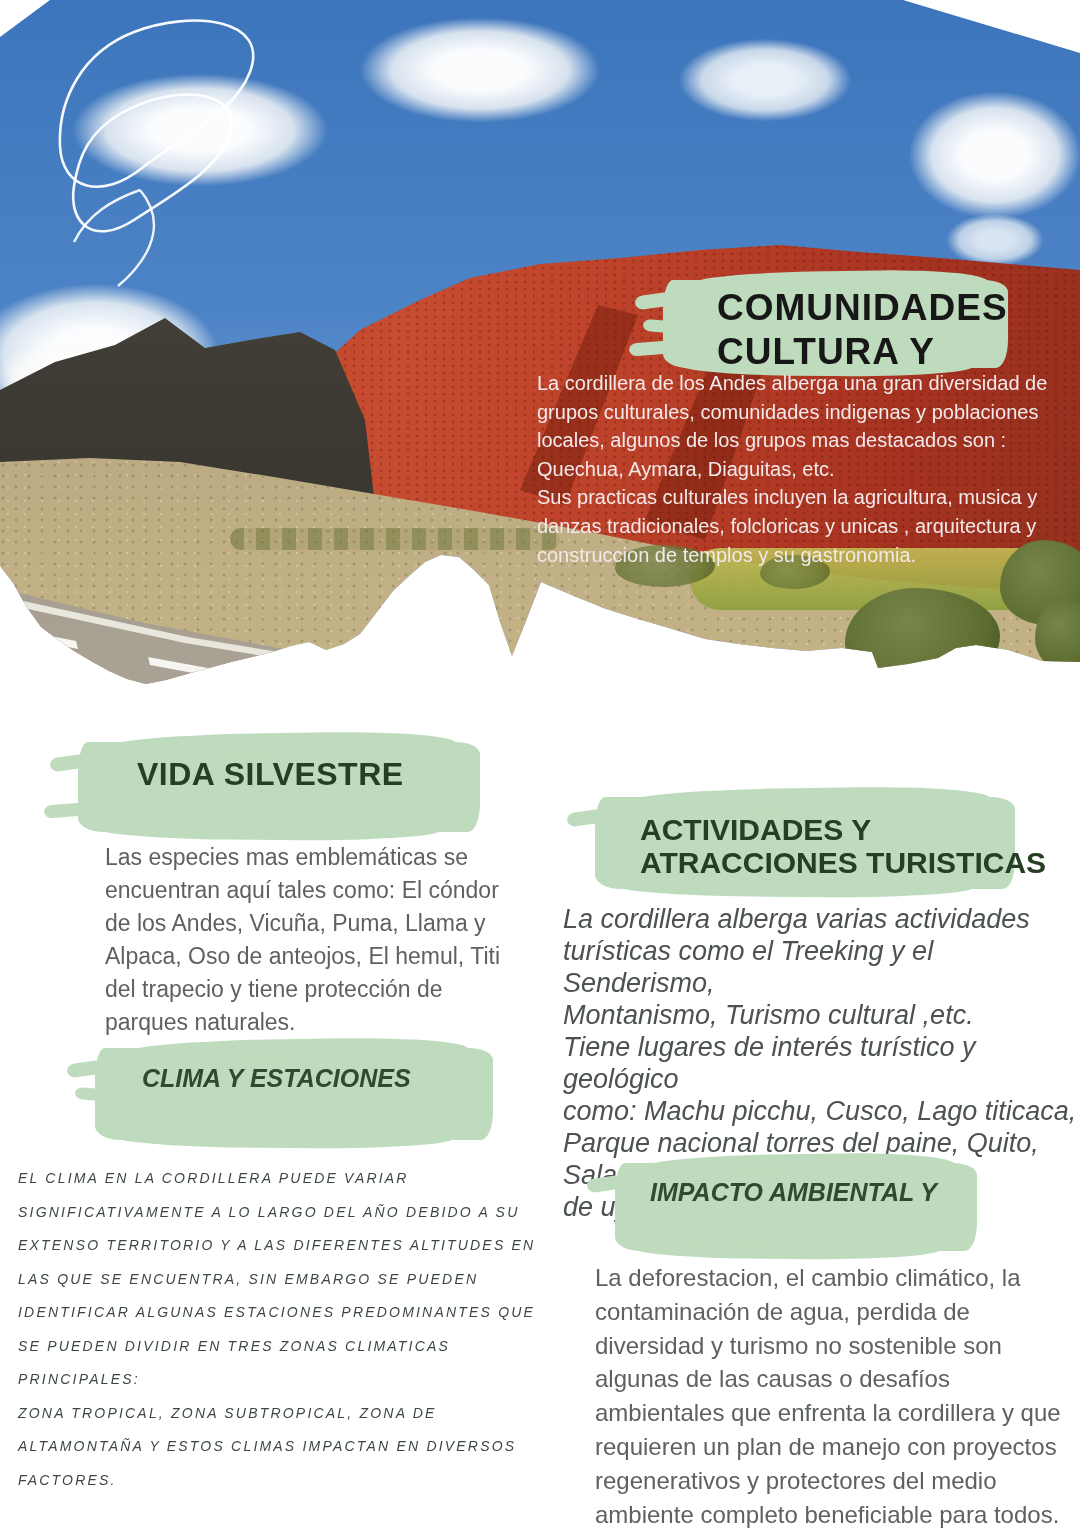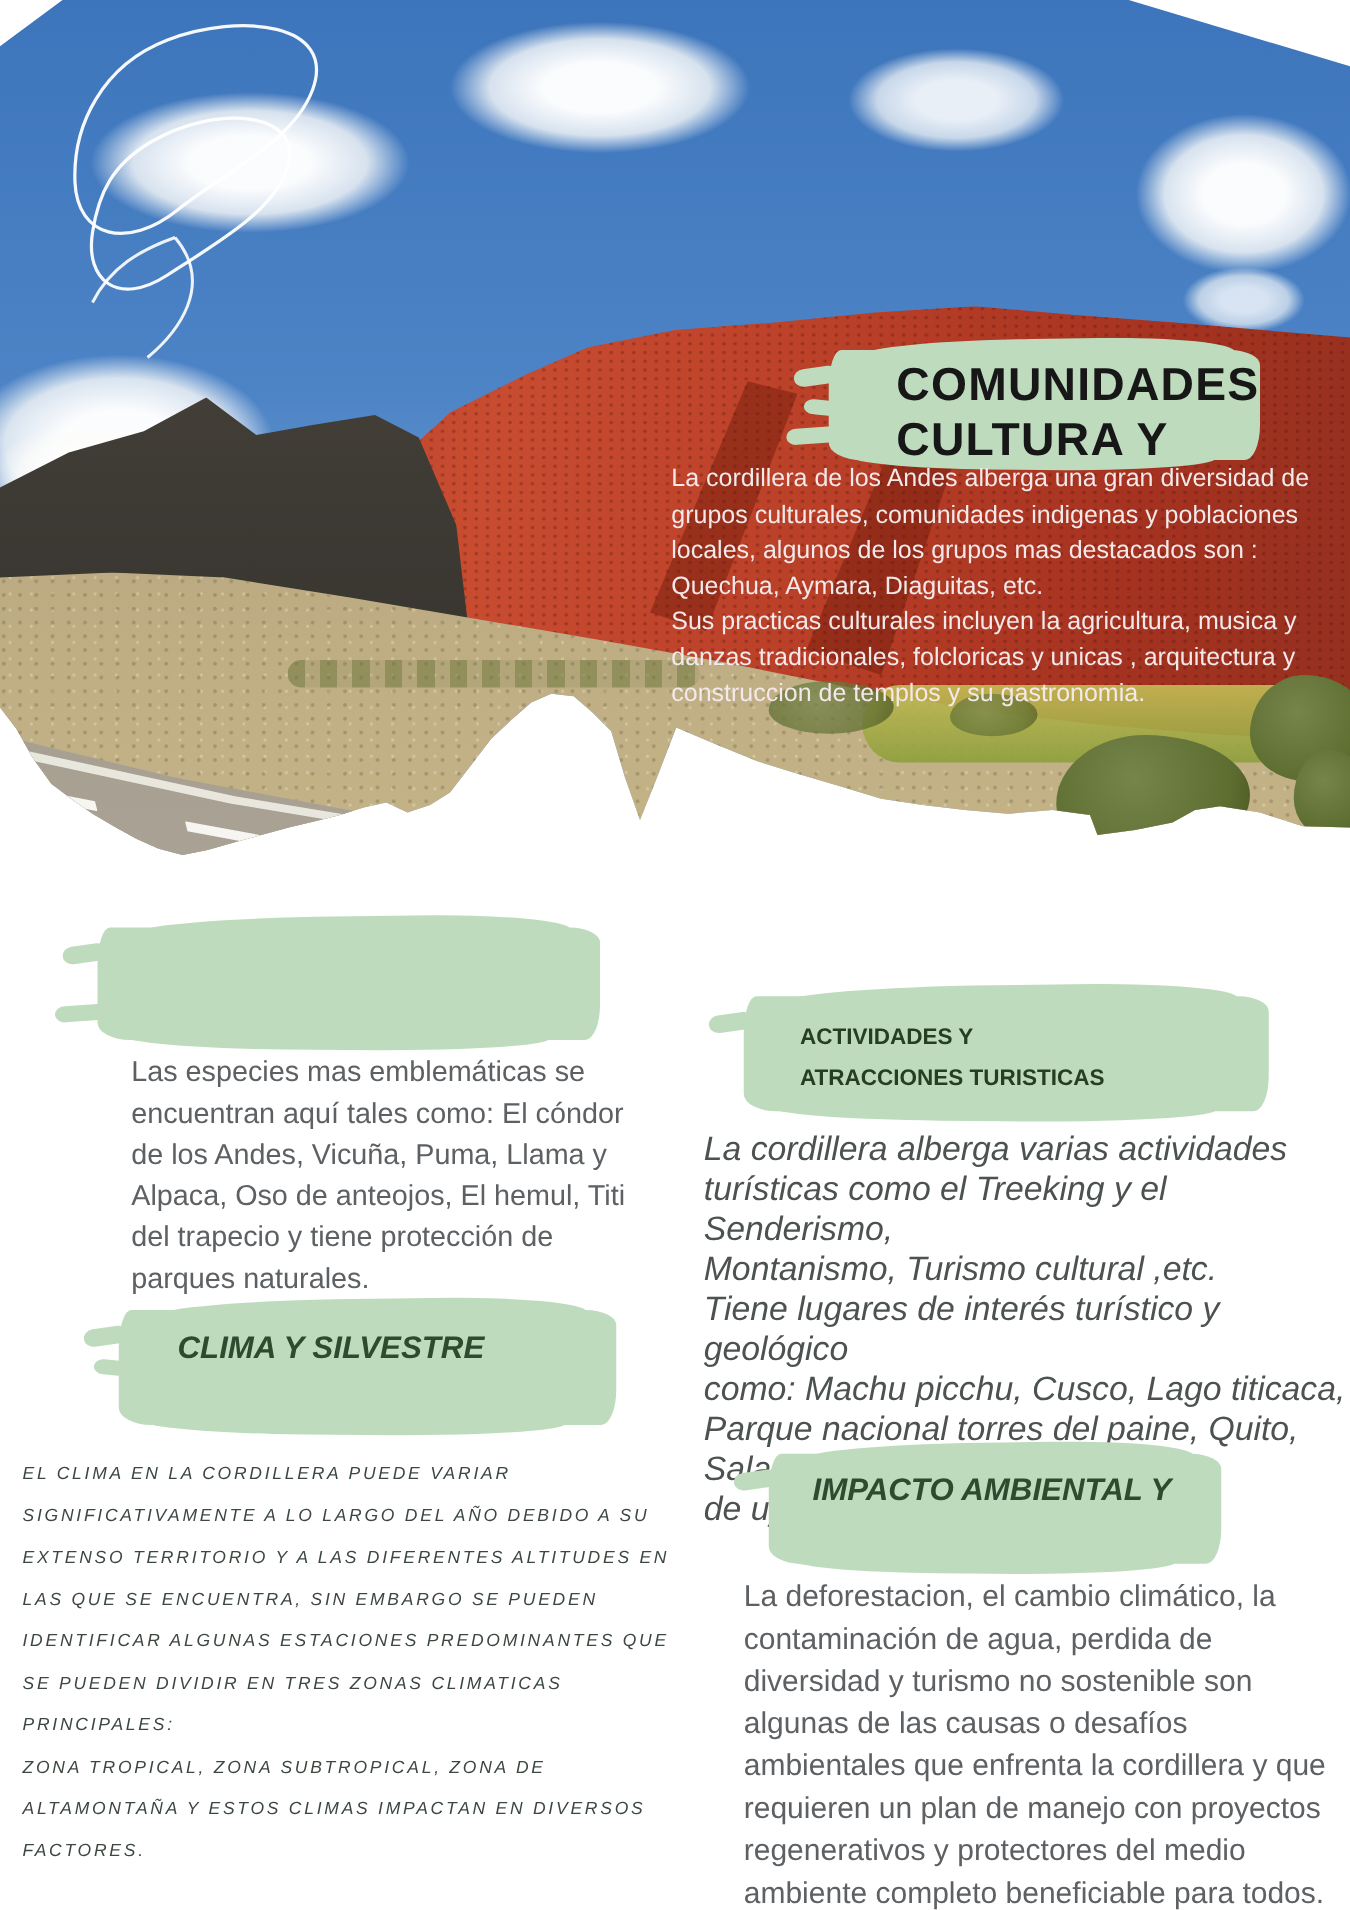--- a/index.html
+++ b/index.html
@@ -74,21 +74,21 @@
   h2 span{display:block;}
   p{margin:0;position:absolute;white-space:pre-line;}
   .cultura-title{left:717px;top:286px;font-size:37px;line-height:44px;letter-spacing:1px;
     color:var(--heading-black,#171717);}
   .cultura-body{left:537px;top:369px;width:540px;font-size:20px;line-height:28.6px;
     color:var(--photo-text,#f3e9ea);}
   .ecologia-title{left:137px;top:753px;font-size:32px;line-height:42px;letter-spacing:.5px;
     color:var(--heading-green,#263e23);}
   .ecologia-body{left:105px;top:841px;width:450px;font-size:23px;line-height:33px;
     color:var(--body-gray,#5d6164);}
-  .actividades-title{left:640px;top:813px;font-size:18px;line-height:33px;
+  .actividades-title{left:640px;top:813px;font-size:30px;line-height:33px;
     color:var(--heading-green,#263e23);}
   .actividades-body{left:563px;top:903px;width:515px;font-size:27px;line-height:32px;font-style:italic;
     color:var(--body-gray-italic,#4c5250);}
   .clima-title{left:142px;top:1063px;font-size:25px;line-height:31px;font-style:italic;
     color:var(--heading-green-italic,#2e4a30);}
   .clima-body{left:18px;top:1162px;width:575px;font-size:14px;line-height:33.5px;
     font-weight:normal;font-style:italic;letter-spacing:2.2px;
     color:var(--clima-body-green,#3b473f);}
   .impacto-title{left:650px;top:1177px;font-size:25px;line-height:31px;font-style:italic;
     color:var(--heading-green-italic,#2e4a30);}
@@ -154,20 +154,21 @@
 Sus practicas culturales incluyen la agricultura, musica y
 danzas tradicionales, folcloricas y unicas , arquitectura y
 construccion de templos y su gastronomia.</p>
   </div>
 
   <div class="brush" style="left:78px;top:742px;width:402px;height:90px;">
     <span class="dab d1"></span>
     <span class="dab d3"></span>
   </div>
   <h2 class="ecologia-title">
+    <span>VIDA SILVESTRE</span>
   </h2>
   <p class="ecologia-body">Las especies mas emblemáticas se
 encuentran aquí tales como: El cóndor
 de los Andes, Vicuña, Puma, Llama y
 Alpaca, Oso de anteojos, El hemul, Titi
 del trapecio y tiene protección de
 parques naturales.</p>
 
   <div class="brush" style="left:595px;top:797px;width:420px;height:92px;">
     <span class="dab d1"></span>
@@ -182,21 +183,21 @@
 Tiene lugares de interés turístico y geológico
 como: Machu picchu, Cusco, Lago titicaca,
 Parque nacional torres del paine, Quito, Salar
 de uyuni.</p>
 
   <div class="brush" style="left:95px;top:1048px;width:398px;height:92px;">
     <span class="dab d1"></span>
     <span class="dab d2"></span>
   </div>
   <h2 class="clima-title">
-    <span>CLIMA Y SILVESTRE</span>
+    <span>CLIMA Y ESTACIONES</span>
   </h2>
   <p class="clima-body">EL CLIMA EN LA CORDILLERA PUEDE VARIAR
 SIGNIFICATIVAMENTE A LO LARGO DEL AÑO DEBIDO A SU
 EXTENSO TERRITORIO Y A LAS DIFERENTES ALTITUDES EN
 LAS QUE SE ENCUENTRA, SIN EMBARGO SE PUEDEN
 IDENTIFICAR ALGUNAS ESTACIONES PREDOMINANTES QUE
 SE PUEDEN DIVIDIR EN TRES ZONAS CLIMATICAS
 PRINCIPALES:
 ZONA TROPICAL, ZONA SUBTROPICAL, ZONA DE
 ALTAMONTAÑA Y ESTOS CLIMAS IMPACTAN EN DIVERSOS

